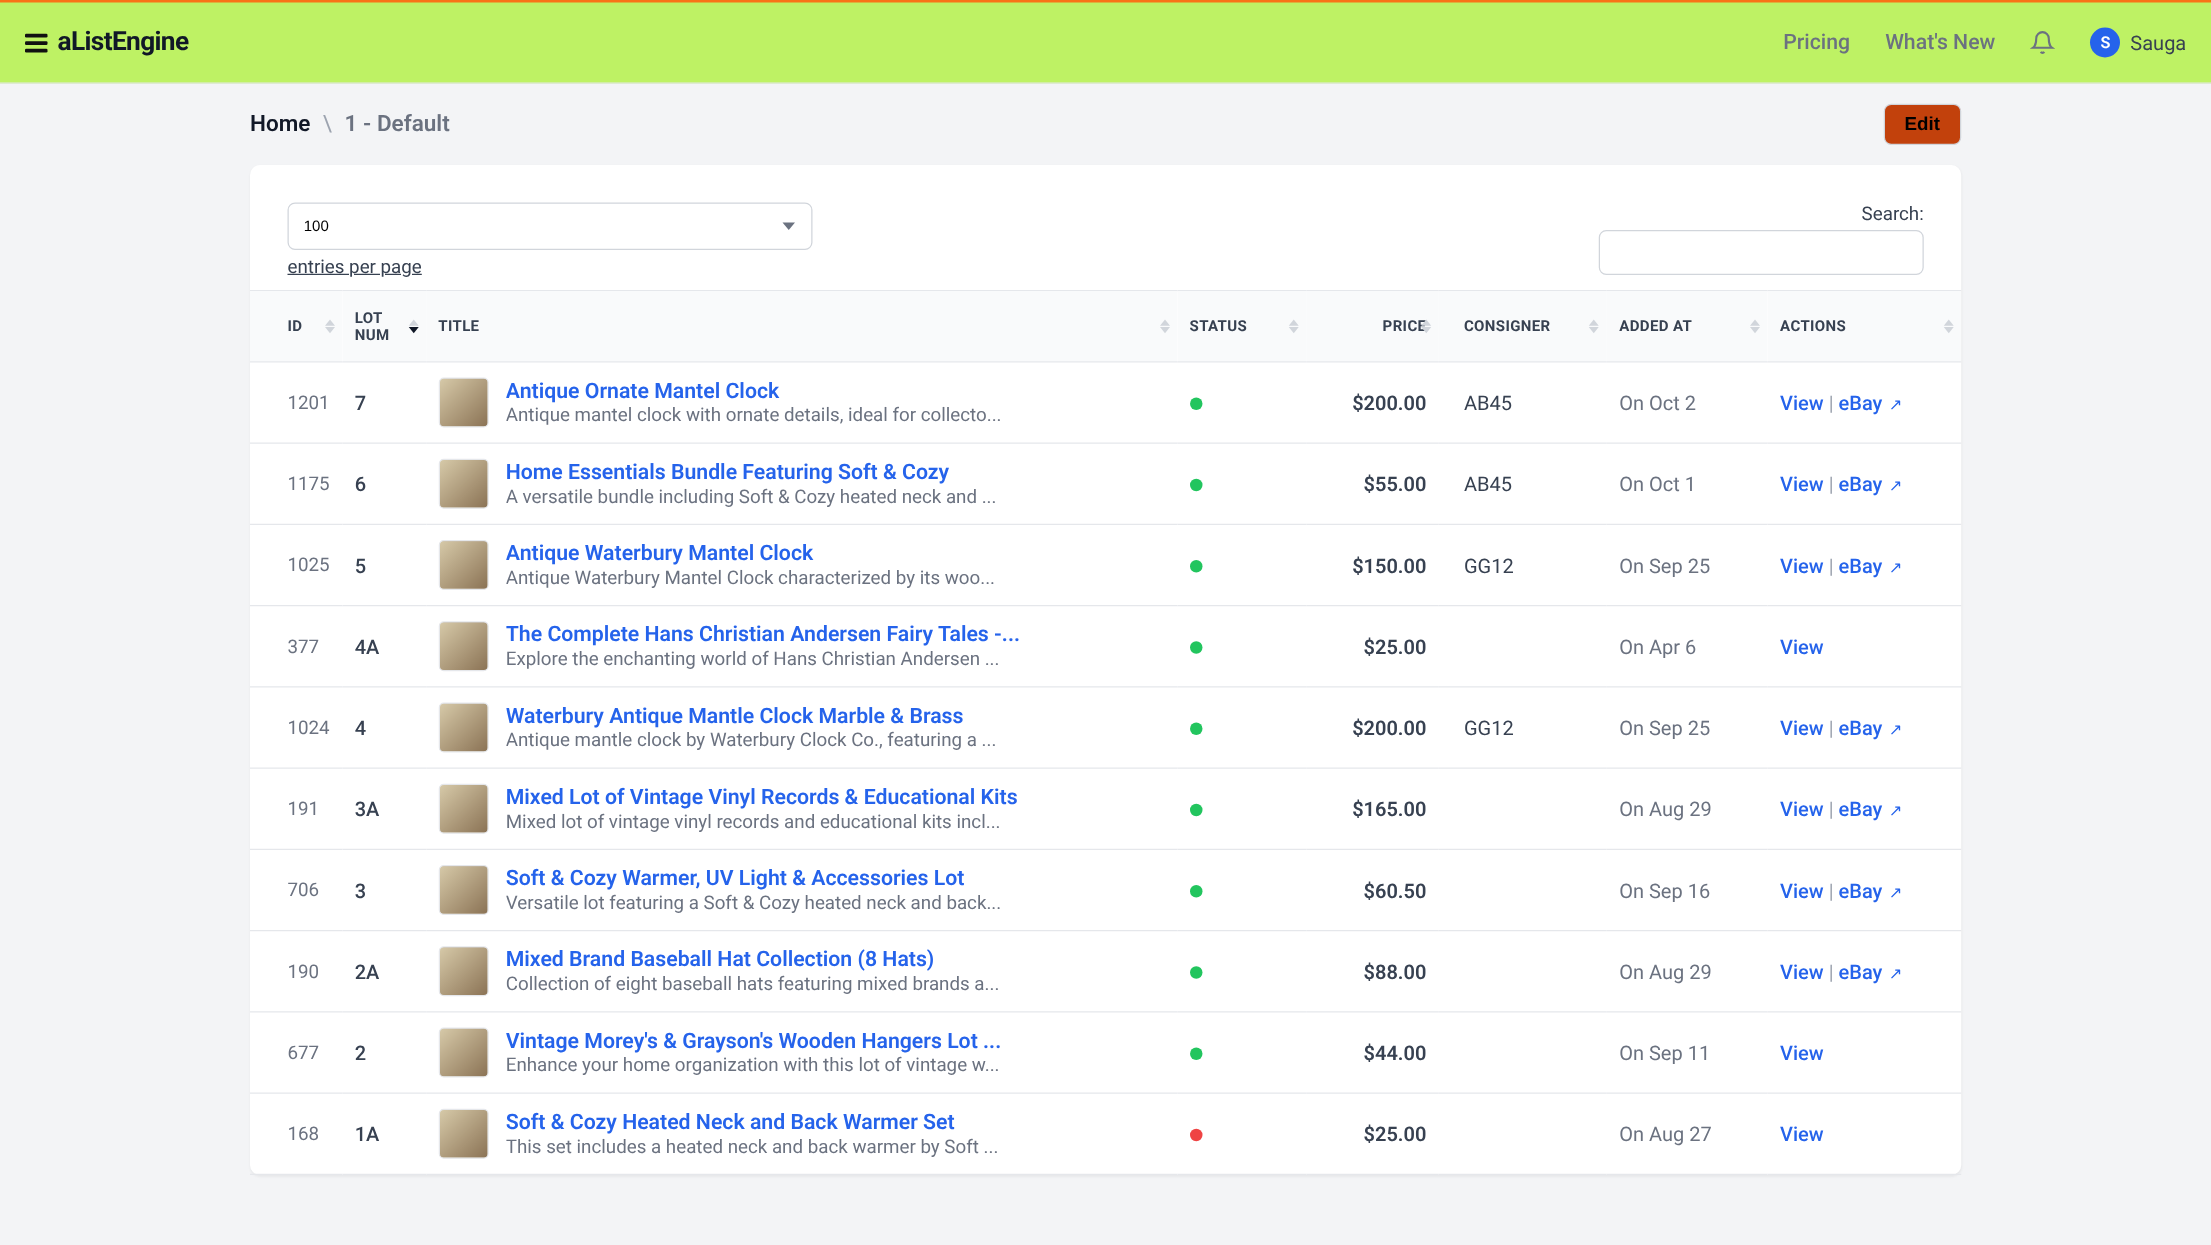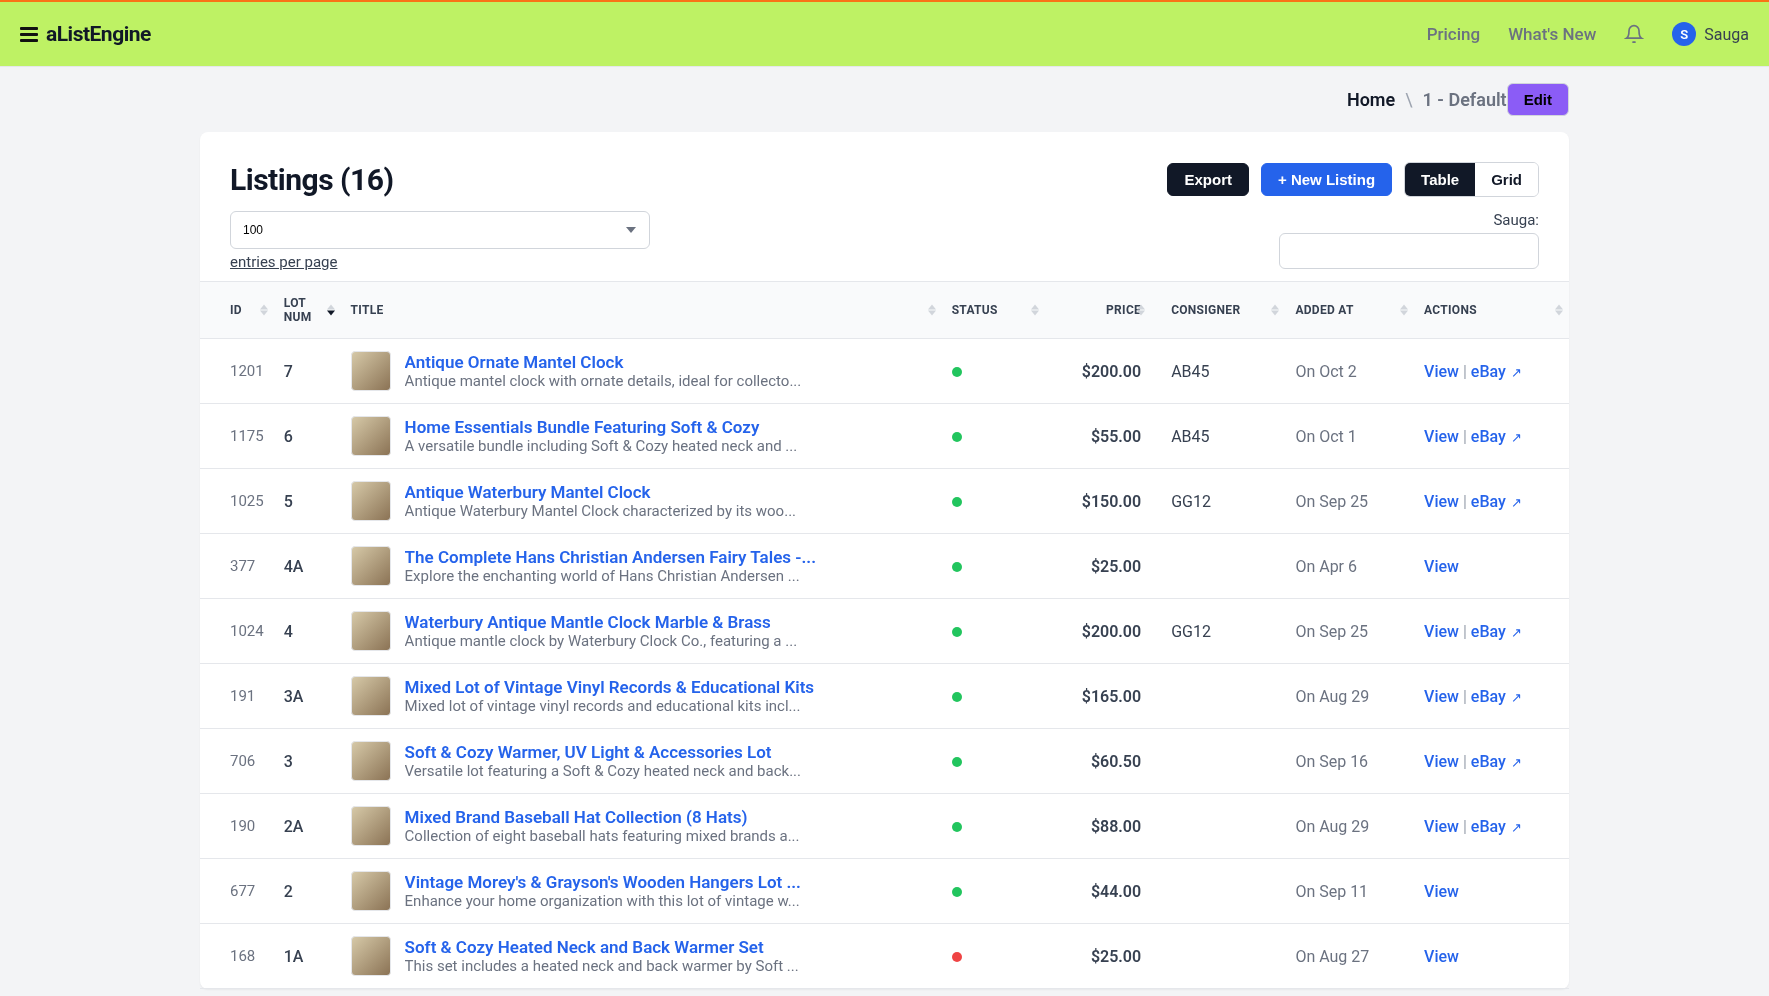--- a/index.html
+++ b/index.html
@@ -11,26 +11,26 @@
 .brand-icon { display: inline-block; }
 .brand-icon span { display: block; width: 18px; height: 3px; background: #111; margin: 3px 0; border-radius: 1px; }
 .topnav { display: flex; align-items: center; gap: 28px; }
 .topnav a { color: #6b7280; text-decoration: none; font-weight: 500; font-size: 17px; }
 .bell-icon { width: 20px; height: 20px; color: #6b7280; cursor: pointer; }
 .avatar-wrap { display: flex; align-items: center; gap: 8px; }
 .avatar { width: 24px; height: 24px; border-radius: 50%; background: #2563eb; color: #fff; font-weight: 600; display: flex; align-items: center; justify-content: center; font-size: 13px; }
 .user-name { color: #374151; font-weight: 400; font-size: 16px; }
 
 
-.crumbbar { display: flex; align-items: center; justify-content: flex-end; padding: 16px 200px; margin-left: 10px; }
+.crumbbar { display: flex; align-items: center; justify-content: space-between; padding: 16px 200px; }
 .crumbs { display: flex; align-items: center; gap: 10px; font-size: 18px; font-weight: 600; }
 .crumb-home { color: #111827; }
 .crumb-sep { color: #9ca3af; font-weight: 400; }
 .crumb-current { color: #6b7280; font-weight: 600; }
-.btn { border: 1px solid #d1d5db; background: #8b5cf6; padding: 7px 16px; border-radius: 6px; font-weight: 600; font-size: 15px; cursor: pointer; }
+.btn { border: 1px solid #d1d5db; background: #c2410c; padding: 7px 16px; border-radius: 6px; font-weight: 600; font-size: 15px; cursor: pointer; }
 .btn-dark { background: #111827; color: #fff; border-color: #111827; }
 .btn-blue { background: #2563eb; color: #fff; border-color: #2563eb; }
 
 
 .card { background: #fff; margin: 0 200px 40px 200px; border-radius: 8px; padding: 30px 0 0 0; box-shadow: 0 1px 2px rgba(0,0,0,0.05); }
 .card-head { display: flex; align-items: center; justify-content: space-between; padding: 0 30px 14px 30px; }
 .page-title { font-size: 30px; font-weight: 700; letter-spacing: -0.5px; }
 .btn-group { display: flex; gap: 12px; align-items: center; }
 .seg { display: flex; border: 1px solid #d1d5db; border-radius: 6px; overflow: hidden; }
 .seg button { border: none; padding: 8px 16px; font-weight: 600; font-size: 15px; cursor: pointer; }
@@ -114,43 +114,32 @@
 <div class="crumbbar">
   <div class="crumbs">
     <span class="crumb-home">Home</span>
     <span class="crumb-sep">\</span>
     <span class="crumb-current">1 - Default</span>
   </div>
   <button class="btn">Edit</button>
 </div>
 
 <div class="card">
-  <div class="card-head">
-    <h1 class="page-title">Listings (16)</h1>
-    <div class="btn-group">
-      <button class="btn btn-dark">Export</button>
-      <button class="btn btn-blue">+ New Listing</button>
-      <div class="seg">
-        <button class="active">Table</button>
-        <button class="inactive">Grid</button>
-      </div>
-    </div>
-  </div>
 
   <div class="controls-row">
     <div class="entries-wrap">
       <div class="select-wrap">
         <select class="entries-select">
           <option>100</option>
         </select>
       </div>
       <span class="entries-label">entries per page</span>
     </div>
     <div class="search-wrap">
-      <span class="search-label">Sauga:</span>
+      <span class="search-label">Search:</span>
       <input class="search-input" type="text" style="">
     </div>
   </div>
 
   <table>
     <thead>
       <tr>
         <th class="col-id"><span>ID</span><span class="sort">
               <span class="up"></span>
               <span class="down"></span>

